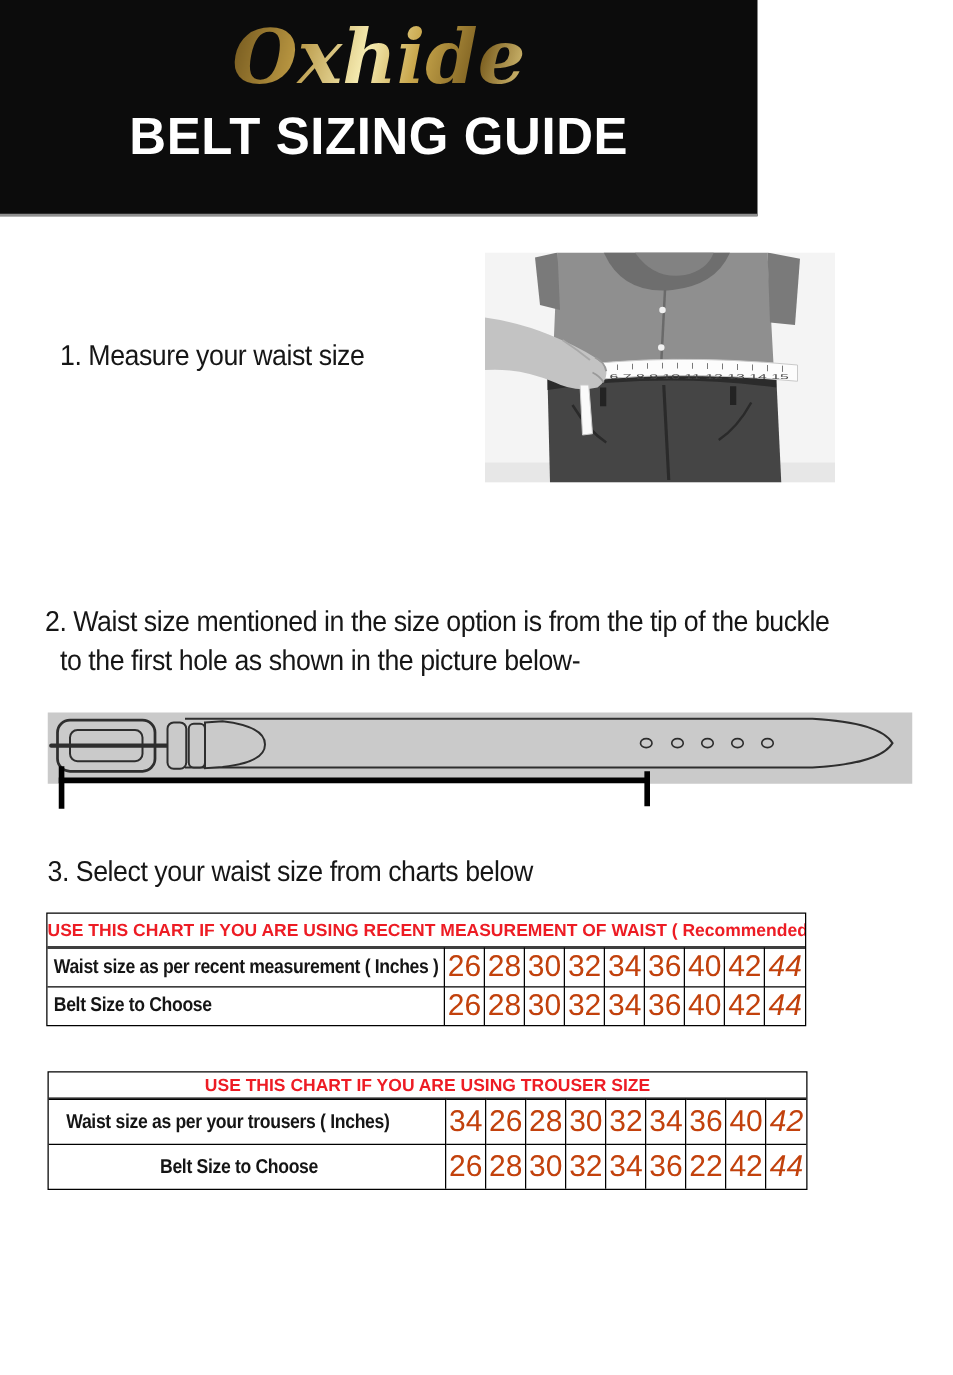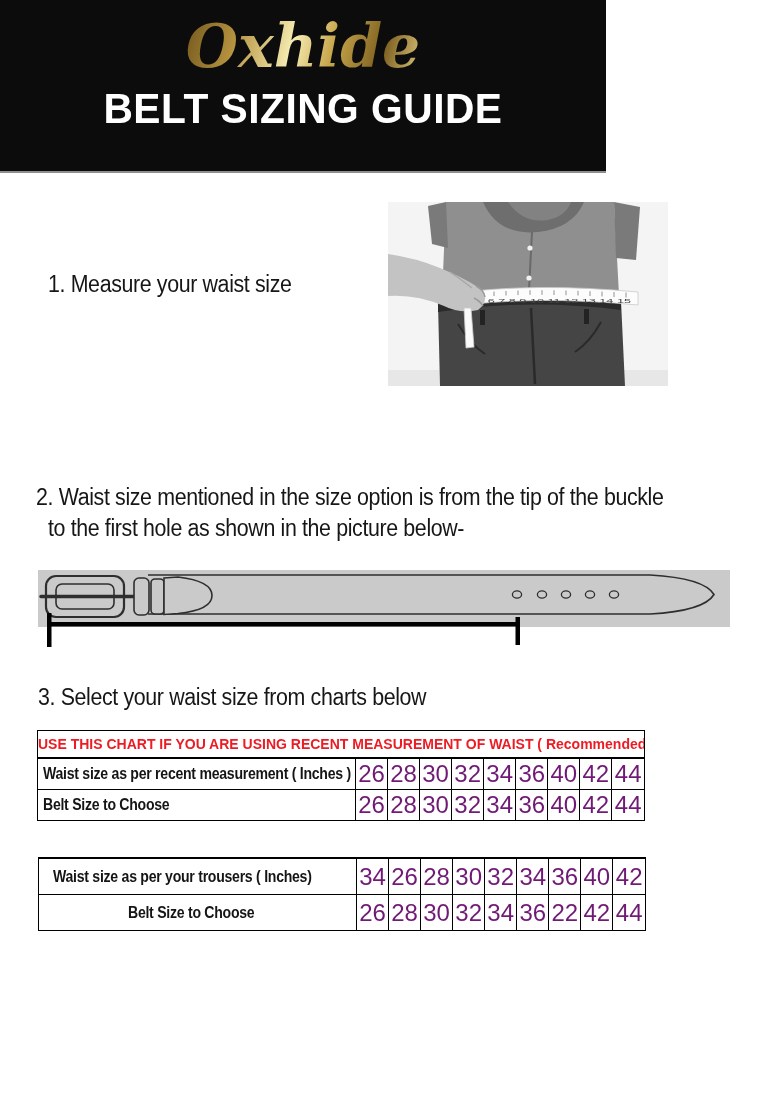--- a/index.html
+++ b/index.html
@@ -33,28 +33,28 @@
   .size-table{position:absolute;border:1.5px solid #000;background:#fff;width:606px;}
   .t1{left:37px;top:730px;}
   .t2{left:38px;top:857px;}
   .tbl-title{border-bottom:1px solid #000;text-align:center;font-weight:700;font-size:14px;
              white-space:nowrap;overflow:hidden;}
   .t1 .tbl-title{line-height:26px;height:26px;}
   .t2 .tbl-title{line-height:20px;height:20px;}
   .size-table table{border-collapse:collapse;table-layout:fixed;width:100%;}
   .size-table td{border:1px solid #000;overflow:hidden;}
   .size-table td:first-child{border-left:none;width:311px;}
-  .size-table td:last-child{border-right:none;}
+  .size-table td:last-child{border-right:none;font-style:italic;}
   .size-table tr:last-child td{border-bottom:none;}
   .t1 td{height:28px;}
   .t2 td{height:33px;text-align:center;}
   td.row-label{font-size:16px;font-weight:700;letter-spacing:-.3px;padding-left:5px;
                white-space:nowrap;}
   td.row-label span{display:inline-block;transform:scaleX(.88);transform-origin:0 50%;white-space:nowrap;}
-  td.num{font-size:24px;text-align:center;font-weight:400;color:#701a75;padding:0;}
+  td.num{font-size:24px;text-align:center;font-weight:400;color:#c2410c;padding:0;}
 </style>
 </head>
 <body>
 
 <div class="page">
 
   <div class="hdr">
     <div class="logo">Oxhide</div>
     <h1 class="title">BELT SIZING GUIDE</h1>
   </div>
@@ -173,20 +173,21 @@
             <td class="num">36</td>
             <td class="num">40</td>
             <td class="num">42</td>
             <td class="num">44</td>
           </tr>
         </tbody>
       </table>
   </div>
 
   <div class="size-table t2">
+    <div class="tbl-title" style="color:#ed1c24;">USE THIS CHART IF YOU ARE USING TROUSER SIZE</div>
     <table>
         <tbody>
           <tr>
             <td class="row-label"><span>Waist size as per your trousers ( Inches)</span></td>
             <td class="num">34</td>
             <td class="num">26</td>
             <td class="num">28</td>
             <td class="num">30</td>
             <td class="num">32</td>
             <td class="num">34</td>

